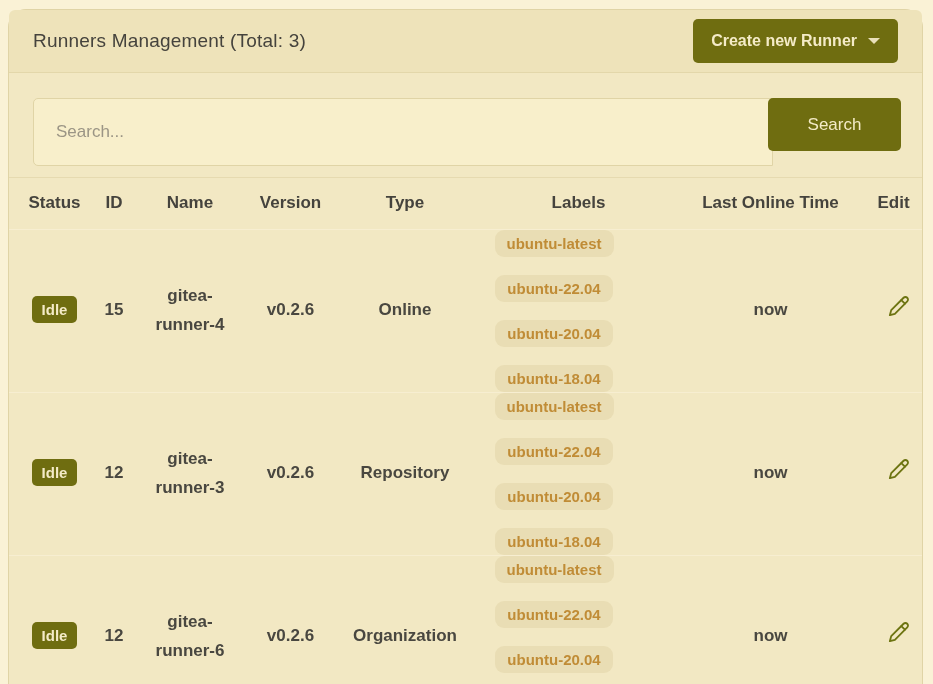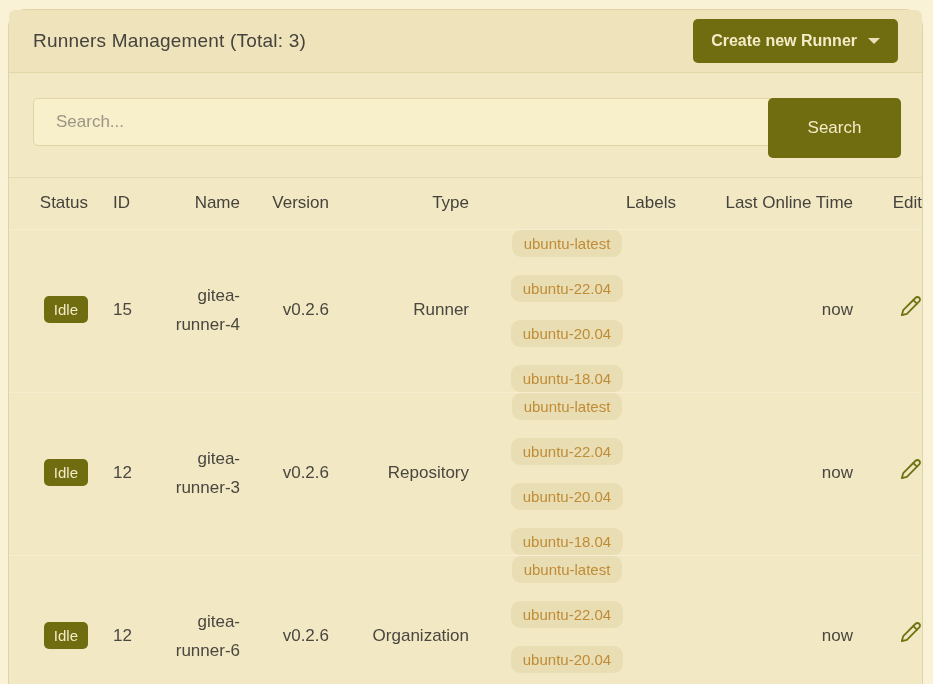--- a/index.html
+++ b/index.html
@@ -65,50 +65,50 @@
     padding: 25px 24px 24px;
     border-bottom: 1px solid #e6dab0;
   }
   .input-group {
     display: flex;
     height: 56px;
     width: 868px;
   }
   .search-input {
     flex: 1;
-    height: 48px;
+    height: 68px;
     background: #f8efcb;
     border: 1px solid #e0d4a6;
     border-radius: 5px 0 0 5px;
     padding: 0 22px;
     font-size: 17px;
     font-family: inherit;
     color: #494740;
     outline: none;
   }
   .search-input::placeholder { color: #9b9585; }
   .search-btn {
     width: 133px;
-    height: 60px;
+    height: 53px;
     border-radius: 5px;
     margin-left: -5px;
     font-size: 17px;
   }
   
   table {
     width: 913px;
     border-collapse: collapse;
     table-layout: fixed;
   }
   th, td {
-    padding-left: 25px;
-    text-align: right;
+    padding-left: 12px;
+    text-align: center;
     vertical-align: middle;
     font-size: 17px;
-    font-weight: 400;
+    font-weight: 700;
     color: #494740;
     line-height: 1.7;
   }
   thead tr { height: 51px; }
   thead th { color: #45433d; }
   tbody tr {
     height: 147px;
     border-top: 1px solid #f7eed1;
   }
   .badge {
@@ -189,21 +189,21 @@
         </tr>
     </thead>
     <tbody id="rows-body">
   <tr class="runner-row">
     <td>
       <span class="badge">Idle</span>
     </td>
     <td>15</td>
     <td>gitea-runner-4</td>
     <td>v0.2.6</td>
-    <td>Runner</td>
+    <td>Online</td>
     <td>
       <div class="labels-list">
               <span class="label-pill">ubuntu-latest</span>
               <span class="label-pill">ubuntu-22.04</span>
               <span class="label-pill">ubuntu-20.04</span>
               <span class="label-pill">ubuntu-18.04</span>
             </div>
     </td>
     <td>now</td>
     <td>

